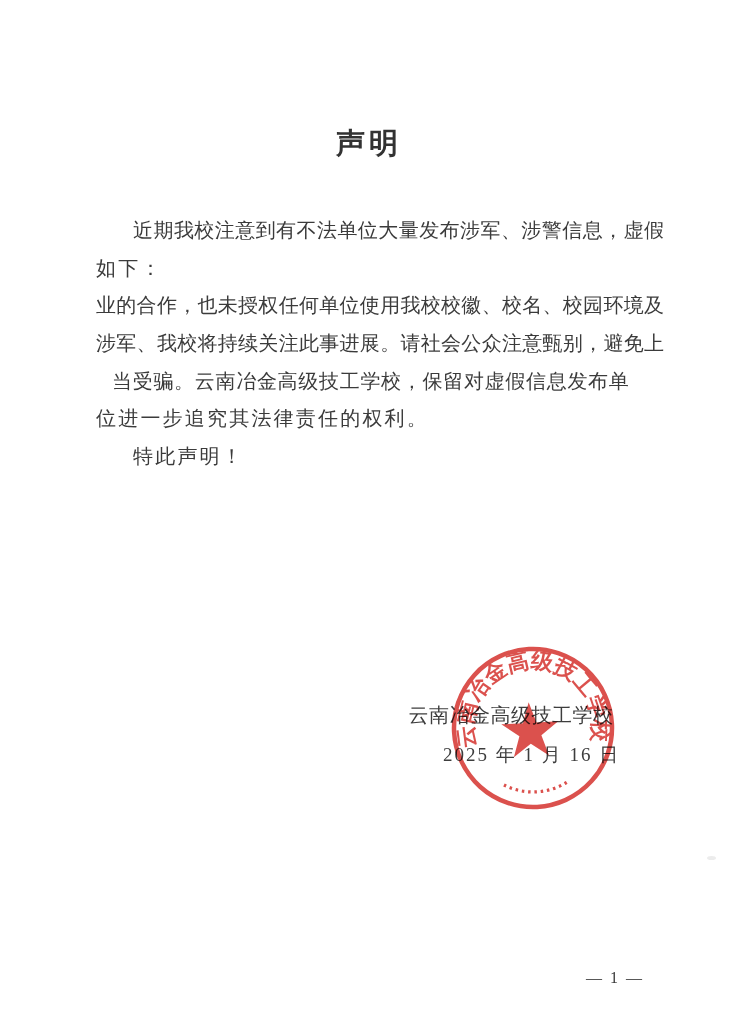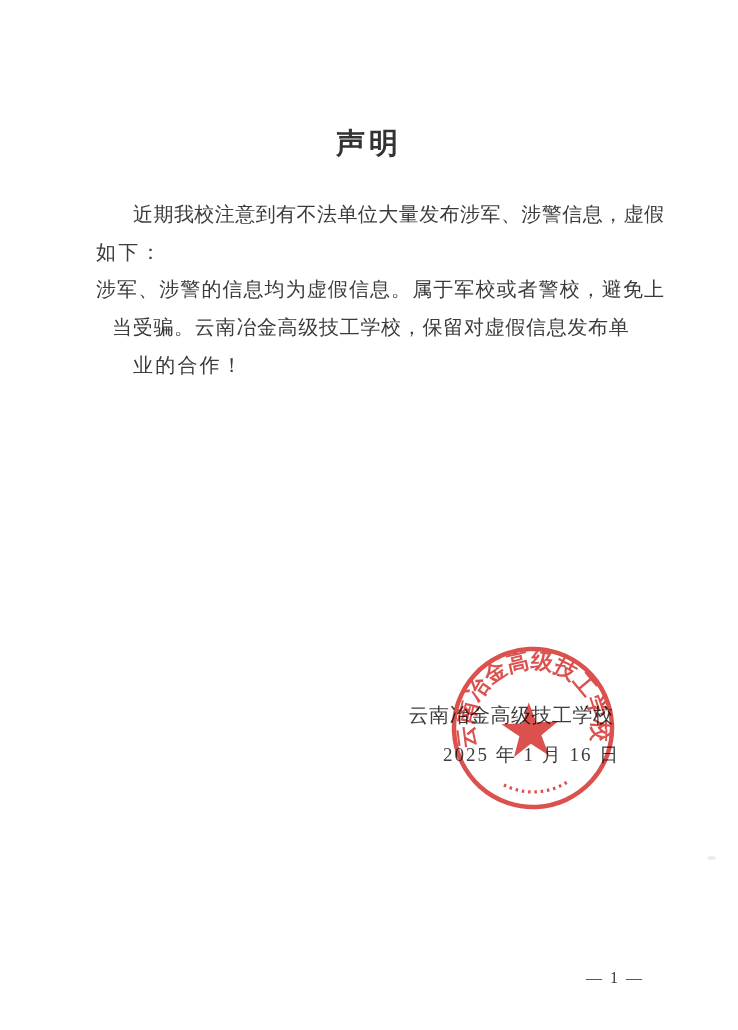--- a/index.html
+++ b/index.html
@@ -11,21 +11,21 @@
     font-family:"Liberation Serif", serif;
     overflow:hidden;
   }
   .title {
     position:absolute; top:124px; left:0; width:738px;
     margin:0; text-align:center;
     font-size:29px; font-weight:bold; letter-spacing:4px;
     color:#323232;
   }
   .body-block {
-    position:absolute; left:96px; top:196px; width:568px;
+    position:absolute; left:96px; top:212px; width:568px;
     color:#3b3b3b;
   }
   .line {
     height:37.7px; line-height:37.7px;
     font-size:20px; letter-spacing:2.2px;
     white-space:nowrap; overflow:hidden;
   }
   .just {
     letter-spacing:0;
     white-space:normal;
@@ -76,23 +76,25 @@
 </head>
 <body>
 
 <div class="page">
 
   <h1 class="title">声明</h1>
 
   <div class="body-block">
     <div class="line ind just">近期我校注意到有不法单位大量发布涉军、涉警信息，虚假</div>
     <div class="line">如下：</div>
-    <div class="line just">涉军、涉警的信息均为虚假信息。属于军校或者警校，避免上</div>
+    <div class="line just">业的合作，也未授权任何单位使用我校校徽、校名、校园环境及</div>
+    <div class="line just">涉军、我校将持续关注此事进展。请社会公众注意甄别，避免上</div>
     <div class="line ind-sm">当受骗。云南冶金高级技工学校，保留对虚假信息发布单</div>
-    <div class="line ind">业的合作！</div>
+    <div class="line">位进一步追究其法律责任的权利。</div>
+    <div class="line ind">特此声明！</div>
   </div>
 
   <div class="sig">云南冶金高级技工学校</div>
   <div class="date">2025 年 1 月 16 日</div>
 
   <svg class="seal" width="200" height="200" viewBox="0 0 200 200">
     <defs>
       <path id="seal-arc-path" d="M 42 115.5 A 60 60 0 1 1 158 115.5"></path>
     </defs>
     <g transform="rotate(-3 100 100)">

